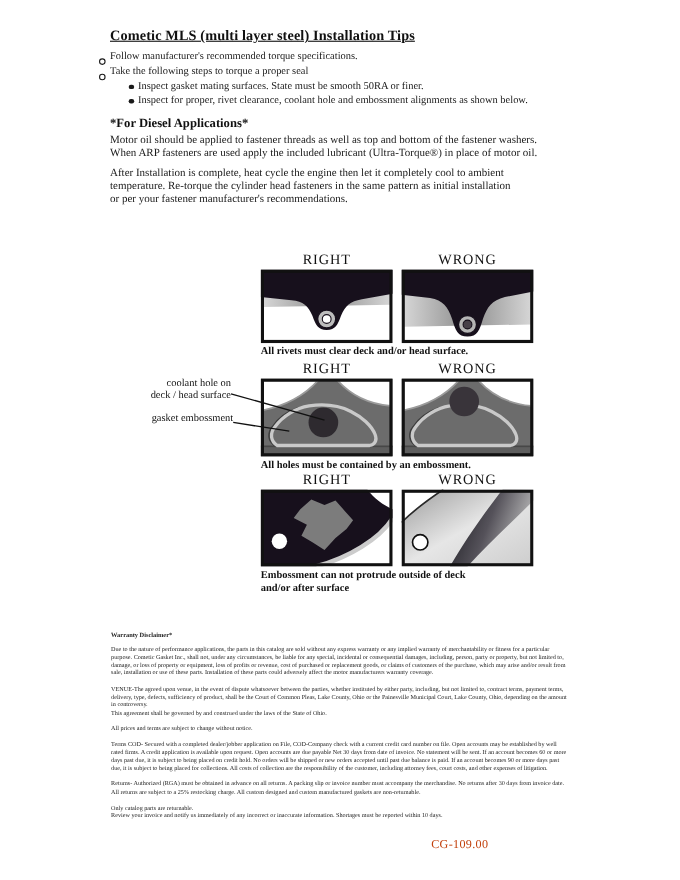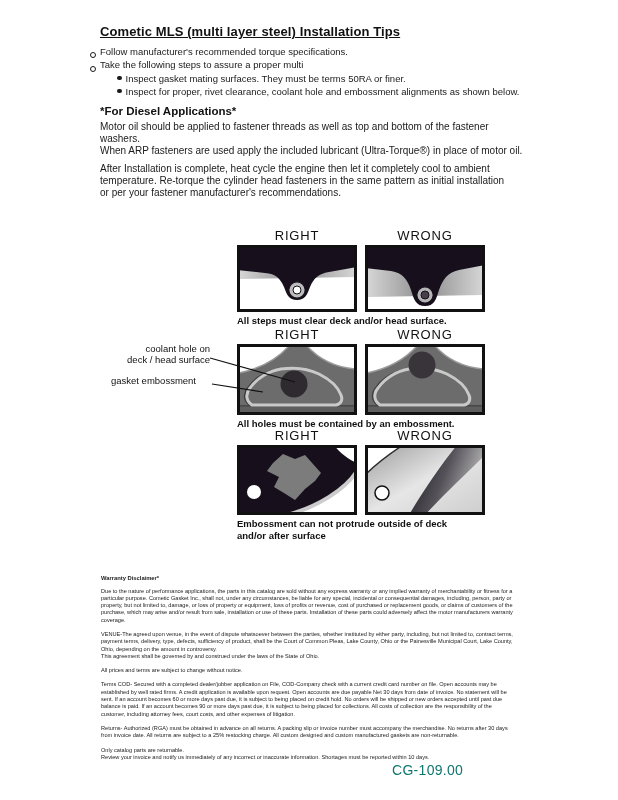--- a/index.html
+++ b/index.html
@@ -1,18 +1,18 @@
 <!DOCTYPE html>
 <html><head>
 <meta charset="utf-8">
 <style>
   html,body{margin:0;padding:0;background:#ffffff;}
   #page{
     position:relative;width:618px;height:800px;background:#ffffff;overflow:hidden;
-    font-family:Liberation Sans, sans-serif;color:#1a1a1a;
+    font-family:Liberation Serif, serif;color:#1a1a1a;
   }
   
   #topblock{position:absolute;left:100px;top:24px;width:424px;}
   .doc-title{
     font-size:13px;font-weight:bold;text-decoration:underline;
     letter-spacing:0.1px;margin:0 0 6px 0;color:#111;
   }
   .bullets{margin:0;}
   .b-row{display:flex;align-items:flex-end;font-size:9.5px;line-height:13.3px;}
   .b-mark{width:4px;height:4px;border:1px solid #1a1a1a;border-radius:50%;
@@ -32,50 +32,50 @@
   .diag-label.wrong{margin-left:8px;}
   .diag-boxes{display:flex;}
   .diag-boxes svg{display:block;}
   .diag-boxes svg + svg{margin-left:8px;}
   .diag-caption{font-size:9.5px;font-weight:bold;line-height:11.5px;margin-top:3px;
                 color:#111;white-space:pre-line;}
   
   .side-label{position:absolute;font-size:9.5px;line-height:10.5px;text-align:right;
               color:#111;white-space:pre-line;}
   #lbl-coolant{left:110px;top:344px;width:100px;}
-  #lbl-emboss{left:94px;top:376px;width:102px;}
+  #lbl-emboss{left:110px;top:376px;width:102px;}
   #leader-svg{position:absolute;left:110px;top:340px;pointer-events:none;}
   
   #disclaimer{position:absolute;left:101px;top:575px;width:416px;color:#222;}
   .disc-head{font-size:5.8px;font-weight:bold;margin:0 0 6.5px 0;}
   .disc-p{font-size:5.6px;line-height:7.3px;margin:0 0 7px 0;white-space:pre-line;}
   
-  #page-code{position:absolute;left:392px;top:762px;font-size:14px;
-             letter-spacing:0.3px;color:#0f766e;}
+  #page-code{position:absolute;left:392px;top:762px;font-size:11px;
+             letter-spacing:0.3px;color:#c2410c;}
 </style>
 </head>
 <body>
 
 <div id="page">
 
   <div id="topblock">
     <h1 class="doc-title">Cometic MLS (multi layer steel) Installation Tips</h1>
 
     <div class="bullets">
       <div class="b-row">
         <span class="b-mark"></span>
         <span>Follow manufacturer's recommended torque specifications.</span>
       </div>
       <div class="b-row">
         <span class="b-mark"></span>
-        <span>Take the following steps to assure a proper multi</span>
+        <span>Take the following steps to torque a proper seal</span>
       </div>
       <div class="sb-row">
         <span class="sb-mark"></span>
-        <span>Inspect gasket mating surfaces.  They must be terms 50RA or finer.</span>
+        <span>Inspect gasket mating surfaces.  State must be smooth 50RA or finer.</span>
       </div>
       <div class="sb-row">
         <span class="sb-mark"></span>
         <span>Inspect for proper, rivet clearance, coolant hole and embossment alignments as shown below.</span>
       </div>
     </div>
 
     <div class="diesel-head">*For Diesel Applications*</div>
     <div class="para">Motor oil should be applied to fastener threads as well as top and bottom of the fastener washers.
 When ARP fasteners are used apply the included lubricant (Ultra-Torque®) in place of motor oil.</div>
@@ -110,21 +110,21 @@
 
       <svg width="120" height="67" viewBox="0 0 120 67">
         <rect width="120" height="67" fill="#fff"></rect>
         <polygon points="2,23 118,20 118,50 2,52" fill="url(#g-band1)"></polygon>
         <path d="M0,0 H120 V20 L94,25 C82,28 78,34 74,45 C71,55 69,61 60,61 C51,61 49,55 46,45 C42,34 38,28 26,26 L0,23 Z" fill="#17101c"></path>
         <circle cx="60" cy="50" r="8.2" fill="#b5b5b5" stroke="#17101c" stroke-width="1.2"></circle>
         <circle cx="60" cy="50" r="4" fill="#474049" stroke="#17101c" stroke-width="1"></circle>
         <rect x="1.5" y="1.5" width="117" height="64" fill="none" stroke="#111" stroke-width="3"></rect>
       </svg>
     </div>
-    <div class="diag-caption">All steps must clear deck and/or head surface.</div>
+    <div class="diag-caption">All rivets must clear deck and/or head surface.</div>
   </div>
 
   <div class="diag-row" style="top:328px;">
     <div class="diag-labels">
       <span class="diag-label">RIGHT</span>
       <span class="diag-label wrong">WRONG</span>
     </div>
     <div class="diag-boxes">
 
       <svg width="120" height="71" viewBox="0 0 120 71">

